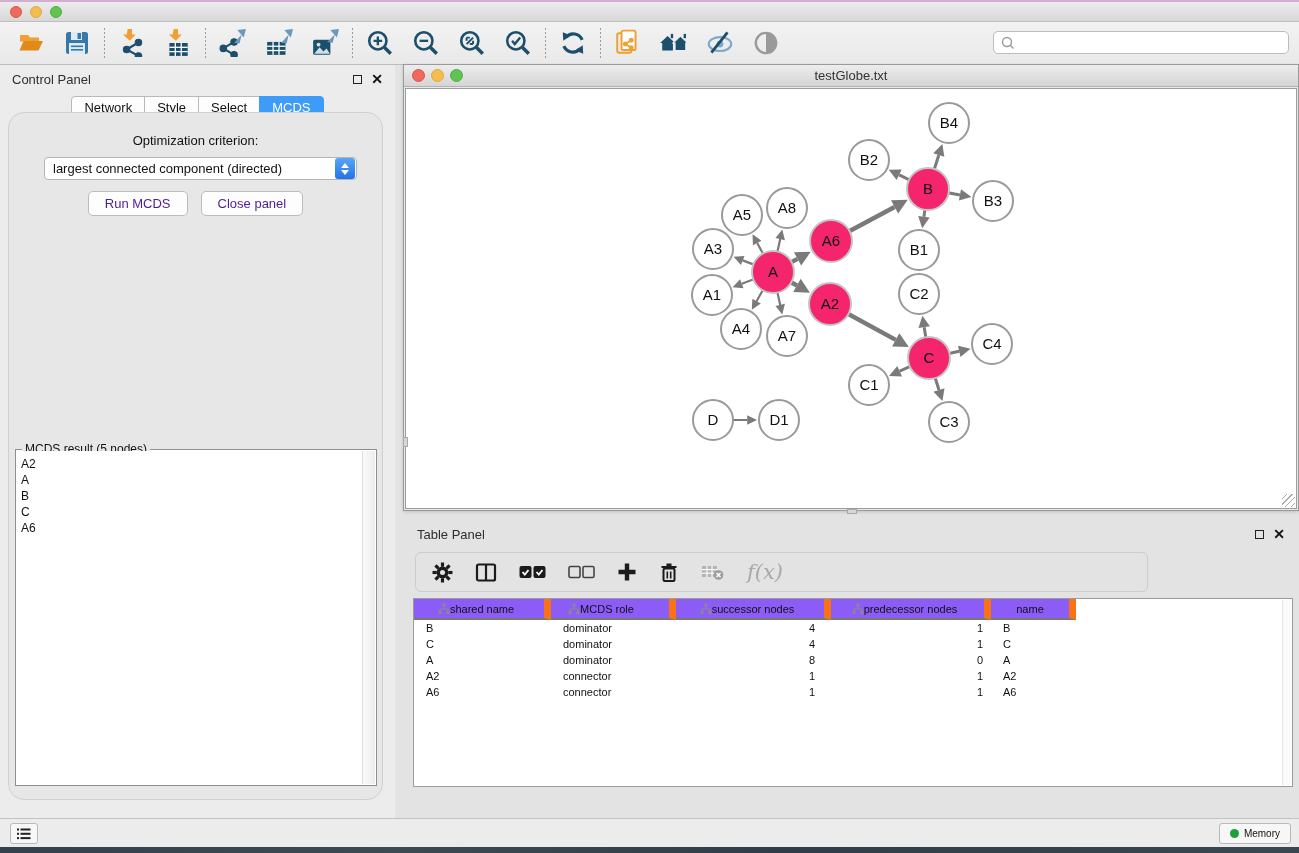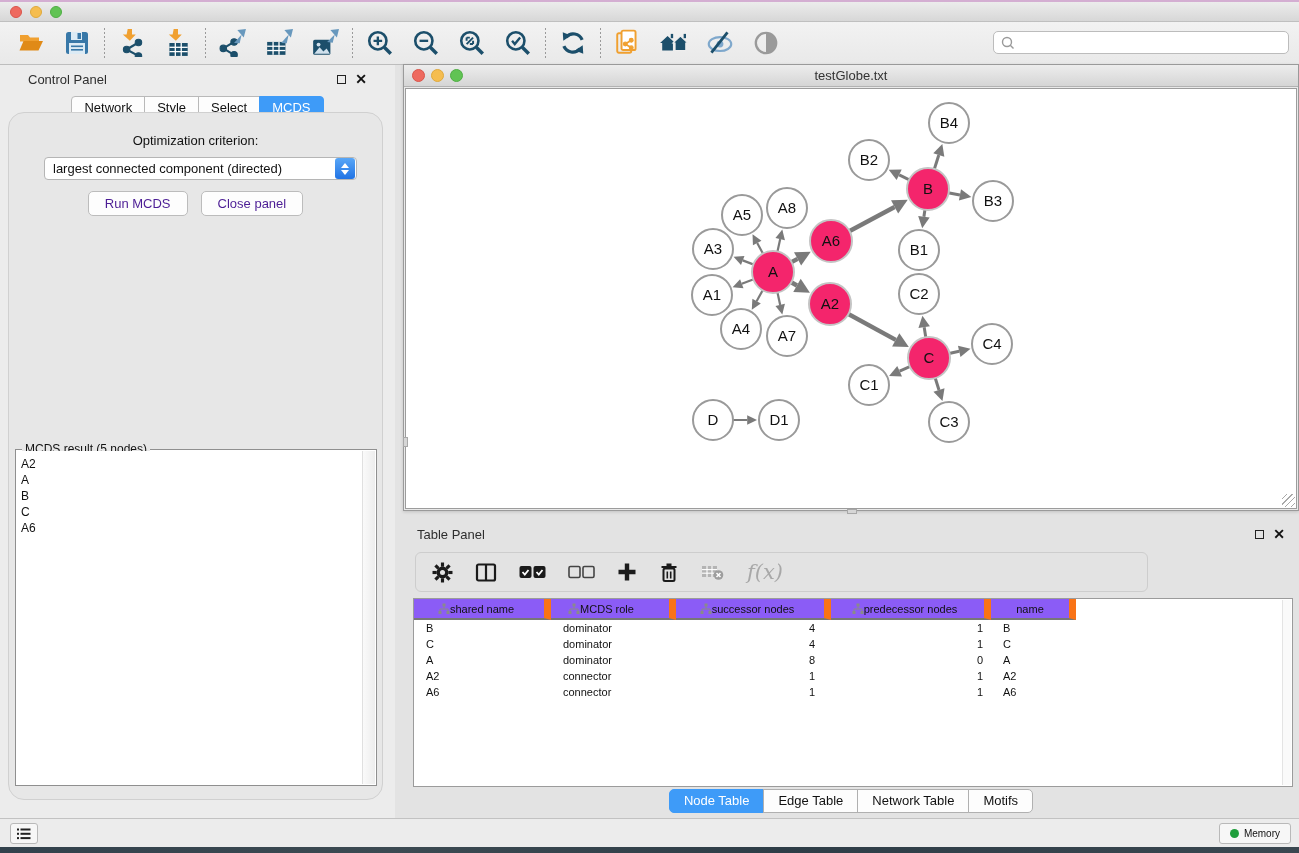--- a/index.html
+++ b/index.html
@@ -29,21 +29,21 @@
     background-image:linear-gradient(#9a9a9a 40%, transparent 40%);
     background-size:1px 4px; }
   .search-wrap { position:absolute; right:10px; top:9px; width:296px; height:23px;
     background:#fff; border:1px solid #bcbcbc; border-radius:5px;
     display:flex; align-items:center; }
   .search-input { border:none; outline:none; flex:1; height:19px; font-size:12px;
     background:transparent; font-family:"Liberation Sans",sans-serif; }
 
   
   .control-panel { position:absolute; left:0; top:65px; width:395px; height:753px; background:#ececec; }
-  .panel-header { height:28px; display:flex; align-items:center; padding:0 28px; }
+  .panel-header { height:28px; display:flex; align-items:center; padding:0 12px; }
   .panel-title { font-size:13px; color:#2e2e2e; }
   .panel-header-icons { margin-left:auto; display:flex; gap:9px; align-items:center; }
   .float-box { width:9px; height:9px; border:1.5px solid #222; display:inline-block; }
   .close-x { font-size:14px; font-weight:bold; color:#111; line-height:10px; }
   .cp-tabs { position:absolute; left:0; top:31px; width:395px; display:flex; justify-content:center; }
   .cp-tab { font-size:13px; color:#111; background:#fdfdfd; border:1px solid #b9b9b9;
     padding:3px 12px 4px; margin-left:-1px; }
   .cp-tab:first-child { border-radius:4px 0 0 4px; margin-left:0; }
   .cp-tab:last-child { border-radius:0 4px 4px 0; }
   .cp-tab.active { background:#3e9bf8; color:#fff; border-color:#3e9bf8; }
@@ -670,26 +670,20 @@
         <div class="trow">
           <span class="td c0">A6</span>
           <span class="td c1">connector</span>
           <span class="td c2">1</span>
           <span class="td c3">1</span>
           <span class="td c4">A6</span>
         </div>
       </div>
     <div class="table-vscroll"></div>
   </div>
-  <div class="tp-tabs" id="tp-tabs">
-      <span class="tp-tab active">Node Table</span>
-      <span class="tp-tab">Edge Table</span>
-      <span class="tp-tab">Network Table</span>
-      <span class="tp-tab">Motifs</span>
-    </div>
 </div>
 
 <div class="statusbar">
   <span class="status-left-btn">
     <svg width="14" height="12" viewBox="0 0 14 12">
         <g fill="#222">
           <rect x="0" y="0.5" width="2" height="2"></rect>
           <rect x="3.5" y="0.5" width="10" height="2"></rect>
           <rect x="0" y="4.8" width="2" height="2"></rect>
           <rect x="3.5" y="4.8" width="10" height="2"></rect>

